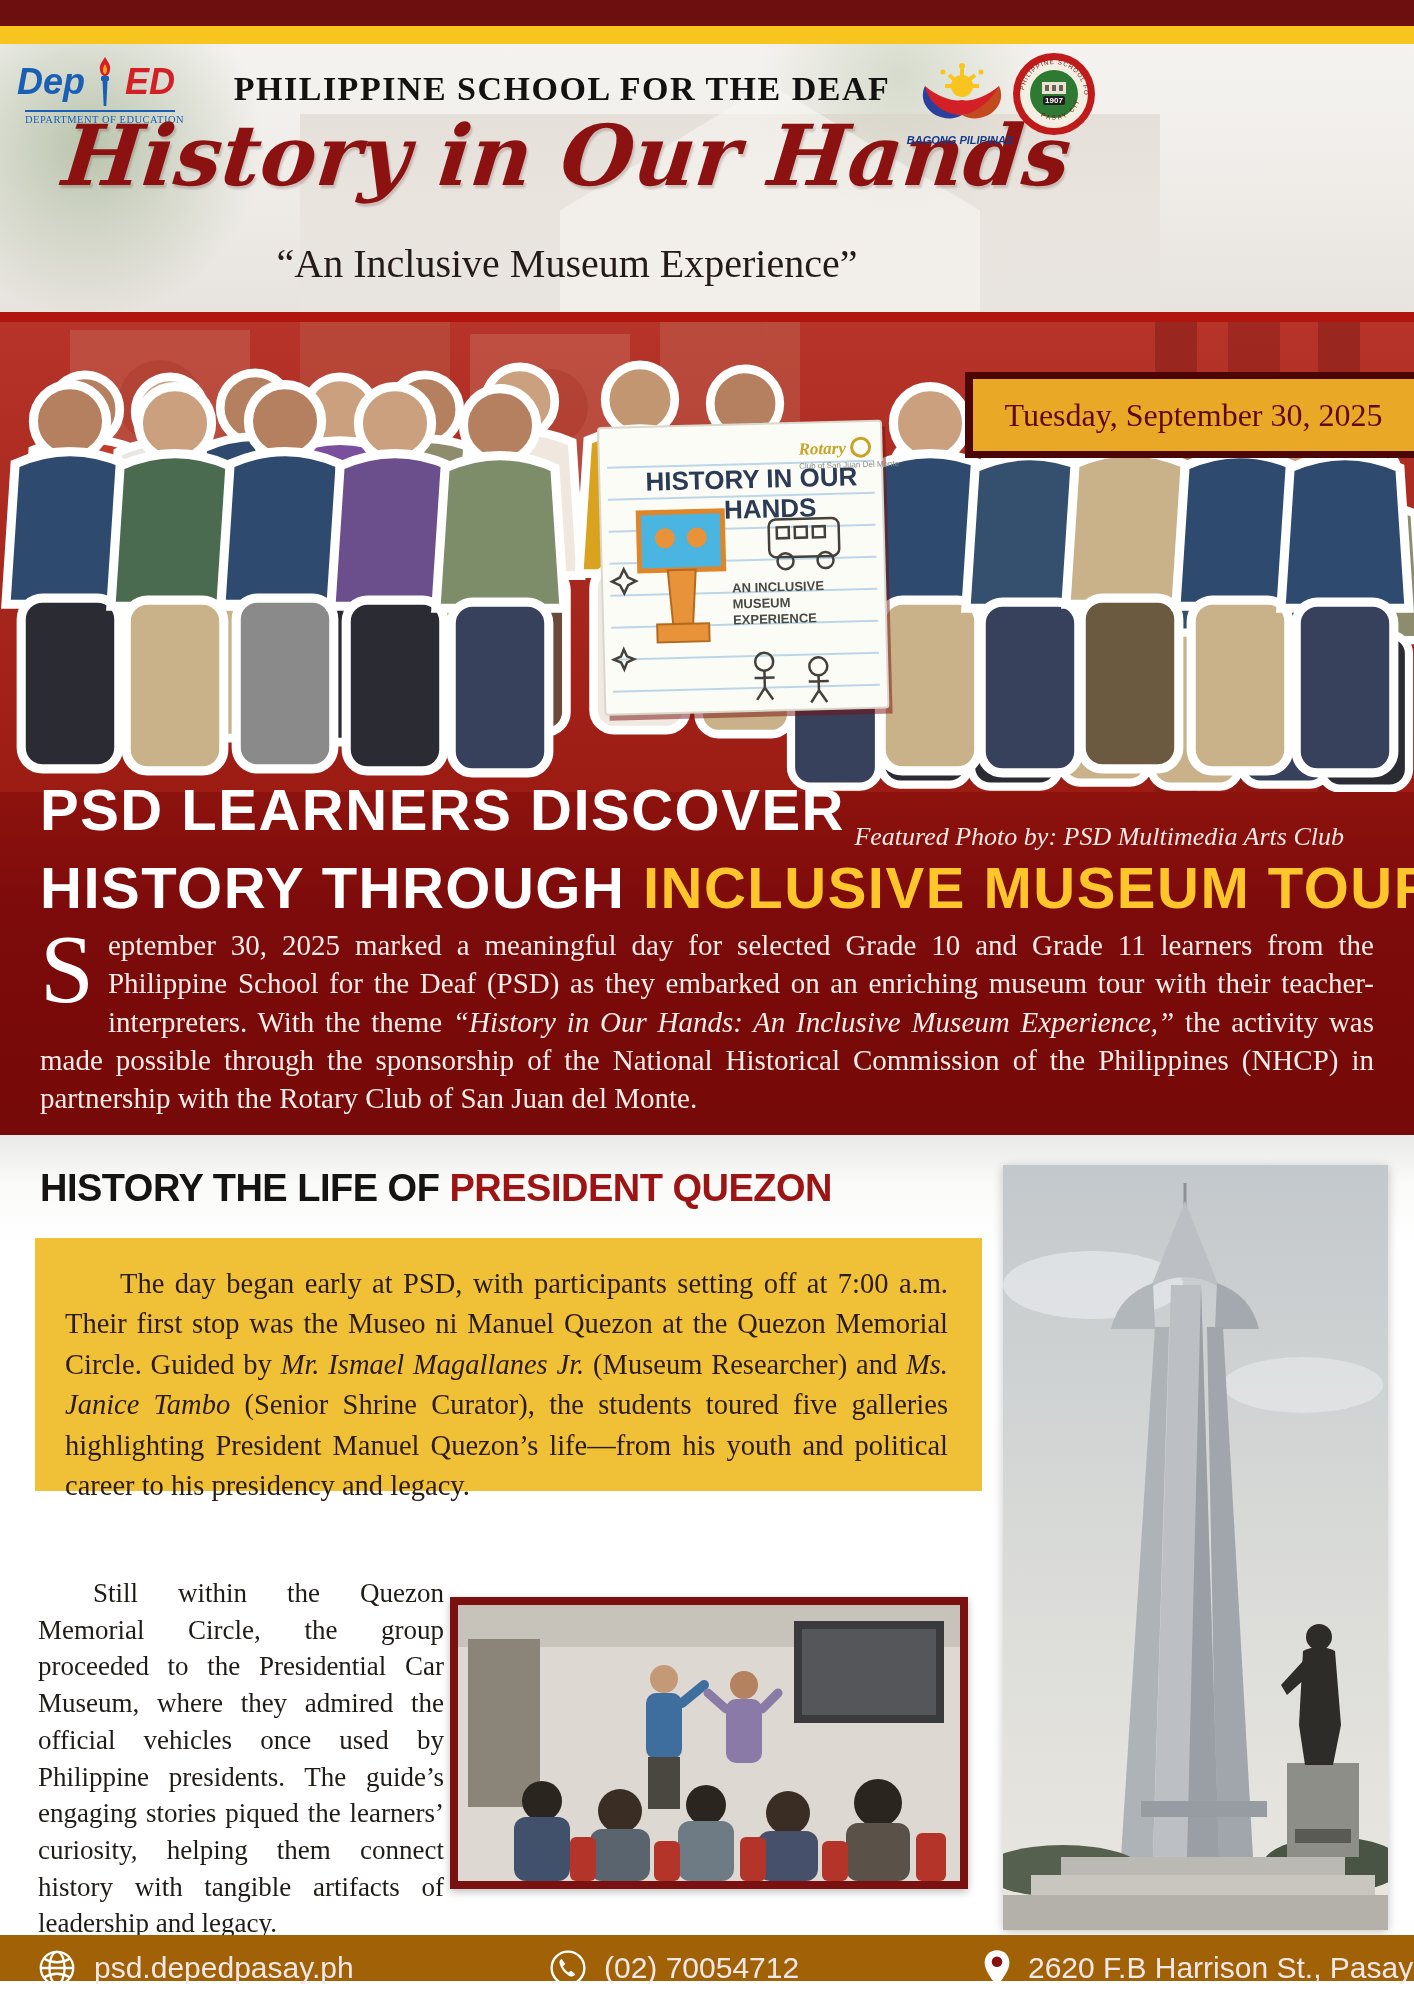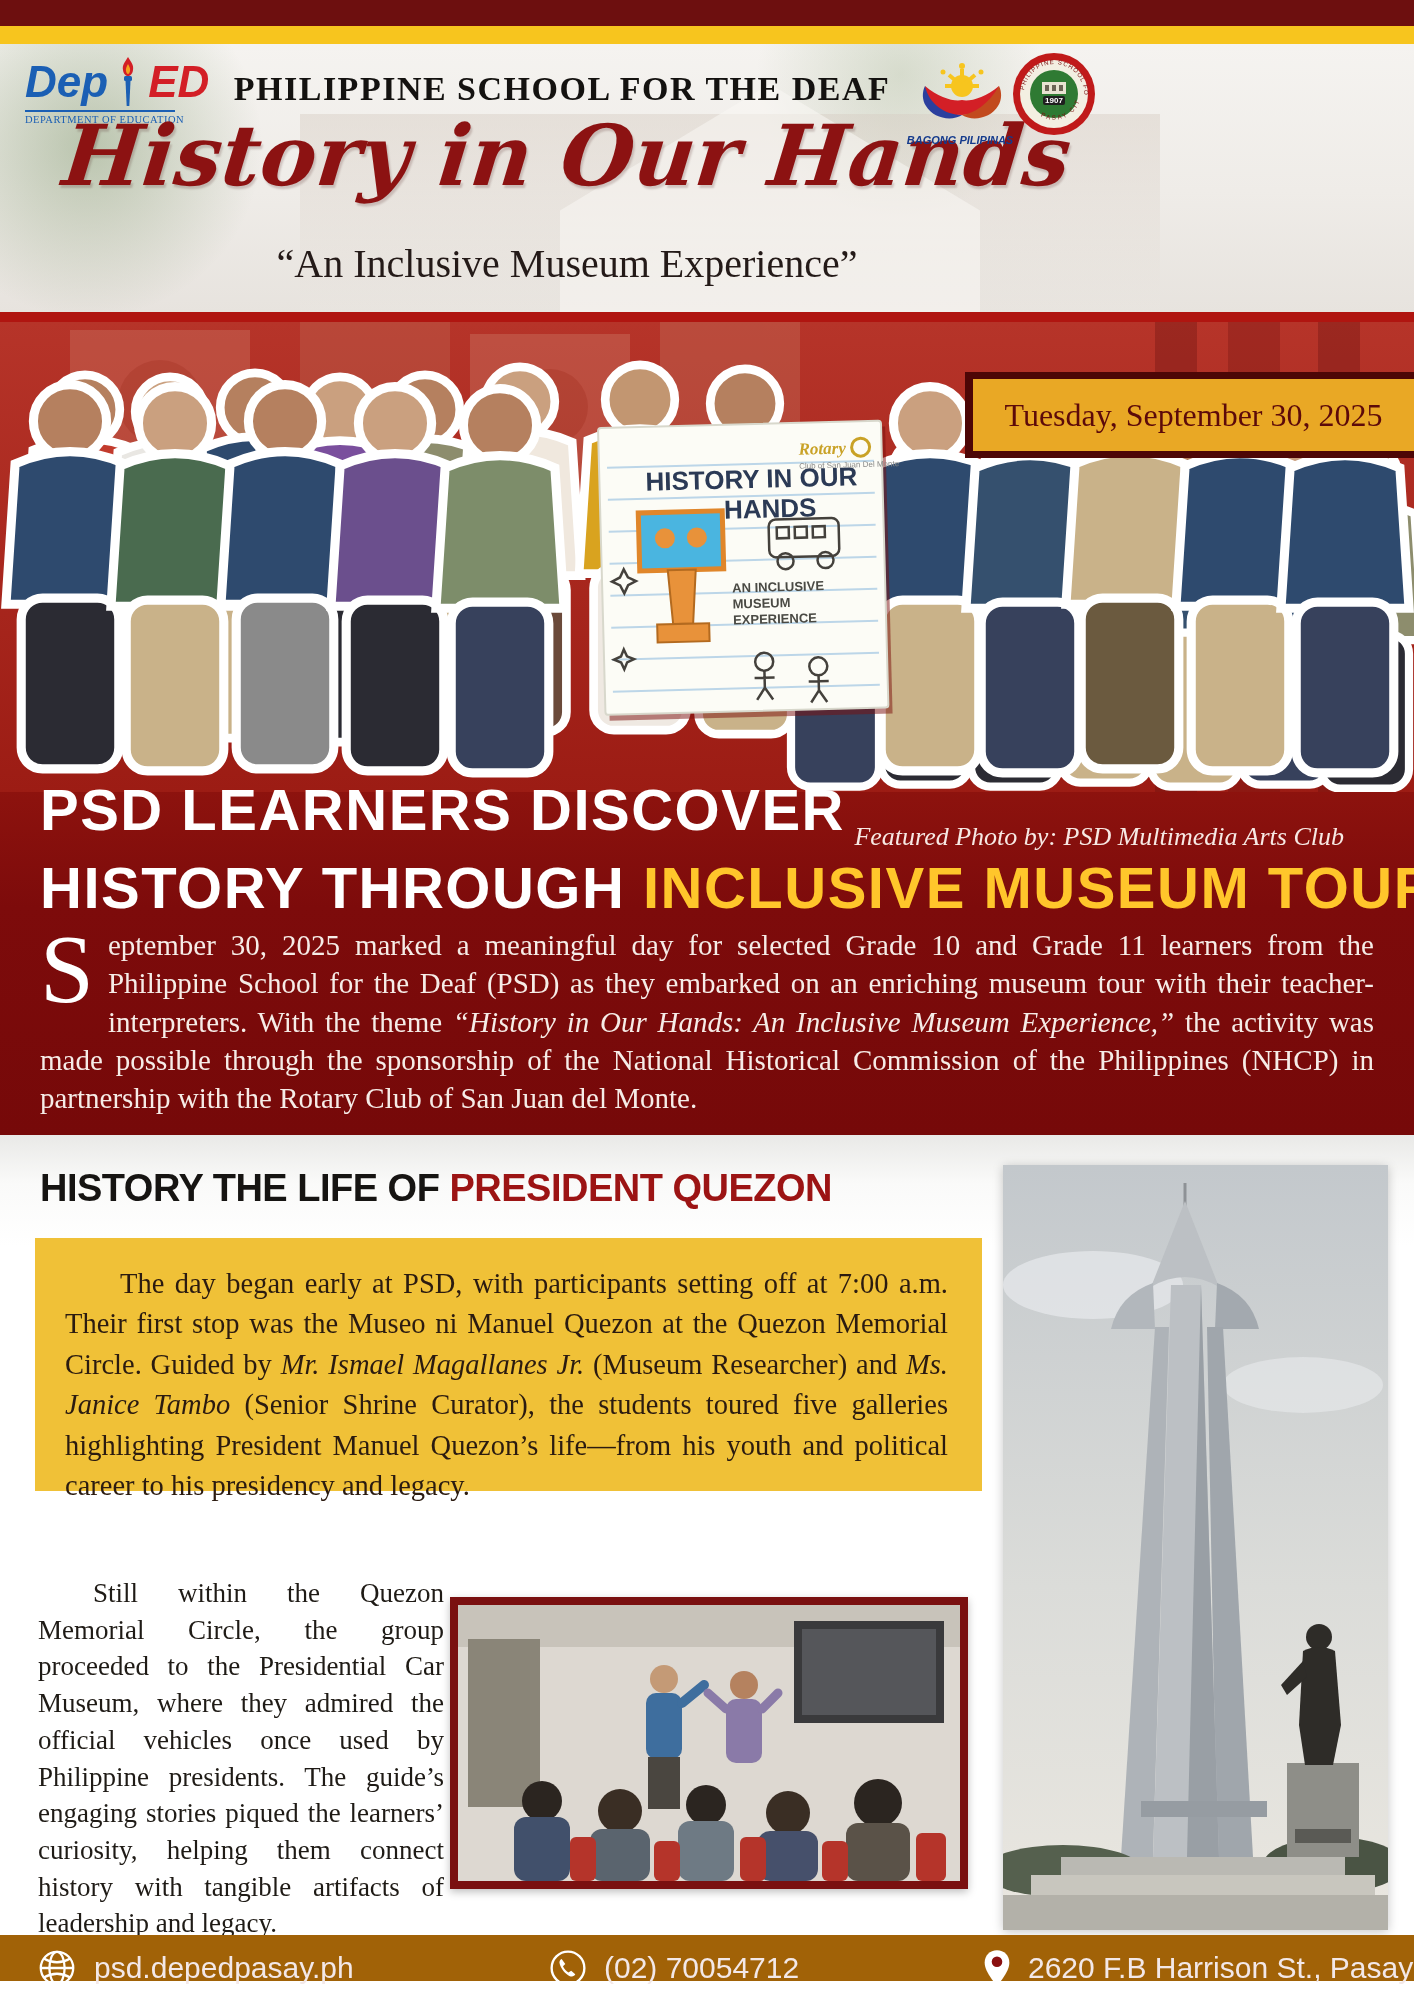--- a/index.html
+++ b/index.html
@@ -28,22 +28,22 @@
        font-family:"Liberation Serif",serif;font-weight:bold;font-size:34px;letter-spacing:1.5px;color:#141210;
        transform:translateX(-145px)}
   .main-title{position:absolute;left:0;right:0;top:62px;text-align:center;
        font-family:"DejaVu Serif",serif;font-style:italic;font-weight:bold;font-size:84px;color:#8c1212;
        transform:translateX(-140px) skewX(-6deg);text-shadow:2px 3px 2px rgba(60,10,10,.18)}
   .subtitle{position:absolute;left:0;right:0;top:196px;text-align:center;
        font-family:"Liberation Serif",serif;font-size:40px;color:#241a18;transform:translateX(-140px)}
 
   
   .deped{position:absolute;left:25px;top:12px;width:150px;text-align:center}
-  .deped .row{font-family:"Liberation Sans",sans-serif;font-weight:bold;font-style:italic;font-size:44px;line-height:1;
-       display:flex;align-items:center;justify-content:space-between;gap:12px}
+  .deped .row{font-family:"Liberation Sans",sans-serif;font-weight:bold;font-style:italic;font-size:36px;line-height:1;
+       display:flex;align-items:center;justify-content:flex-end;gap:12px}
   .deped .dep{color:#1b5fb4}
   .deped .ed{color:#d31f26}
   .deped .torch{width:16px;height:52px;display:inline-block}
   .deped .dept{margin-top:2px;font-family:"Liberation Serif",serif;font-size:10.5px;color:#1b5fb4;
        letter-spacing:.5px;border-top:2px solid #1b5fb4;padding-top:2px;white-space:nowrap}
 
   
   .bagong{position:absolute;left:905px;top:8px;width:110px;text-align:center}
   .bagong .lbl{font-family:"Liberation Sans",sans-serif;font-weight:bold;font-style:italic;font-size:11px;color:#143a8c;margin-top:0;white-space:nowrap}
   .seal{position:absolute;left:1012px;top:8px;width:84px;height:84px}

